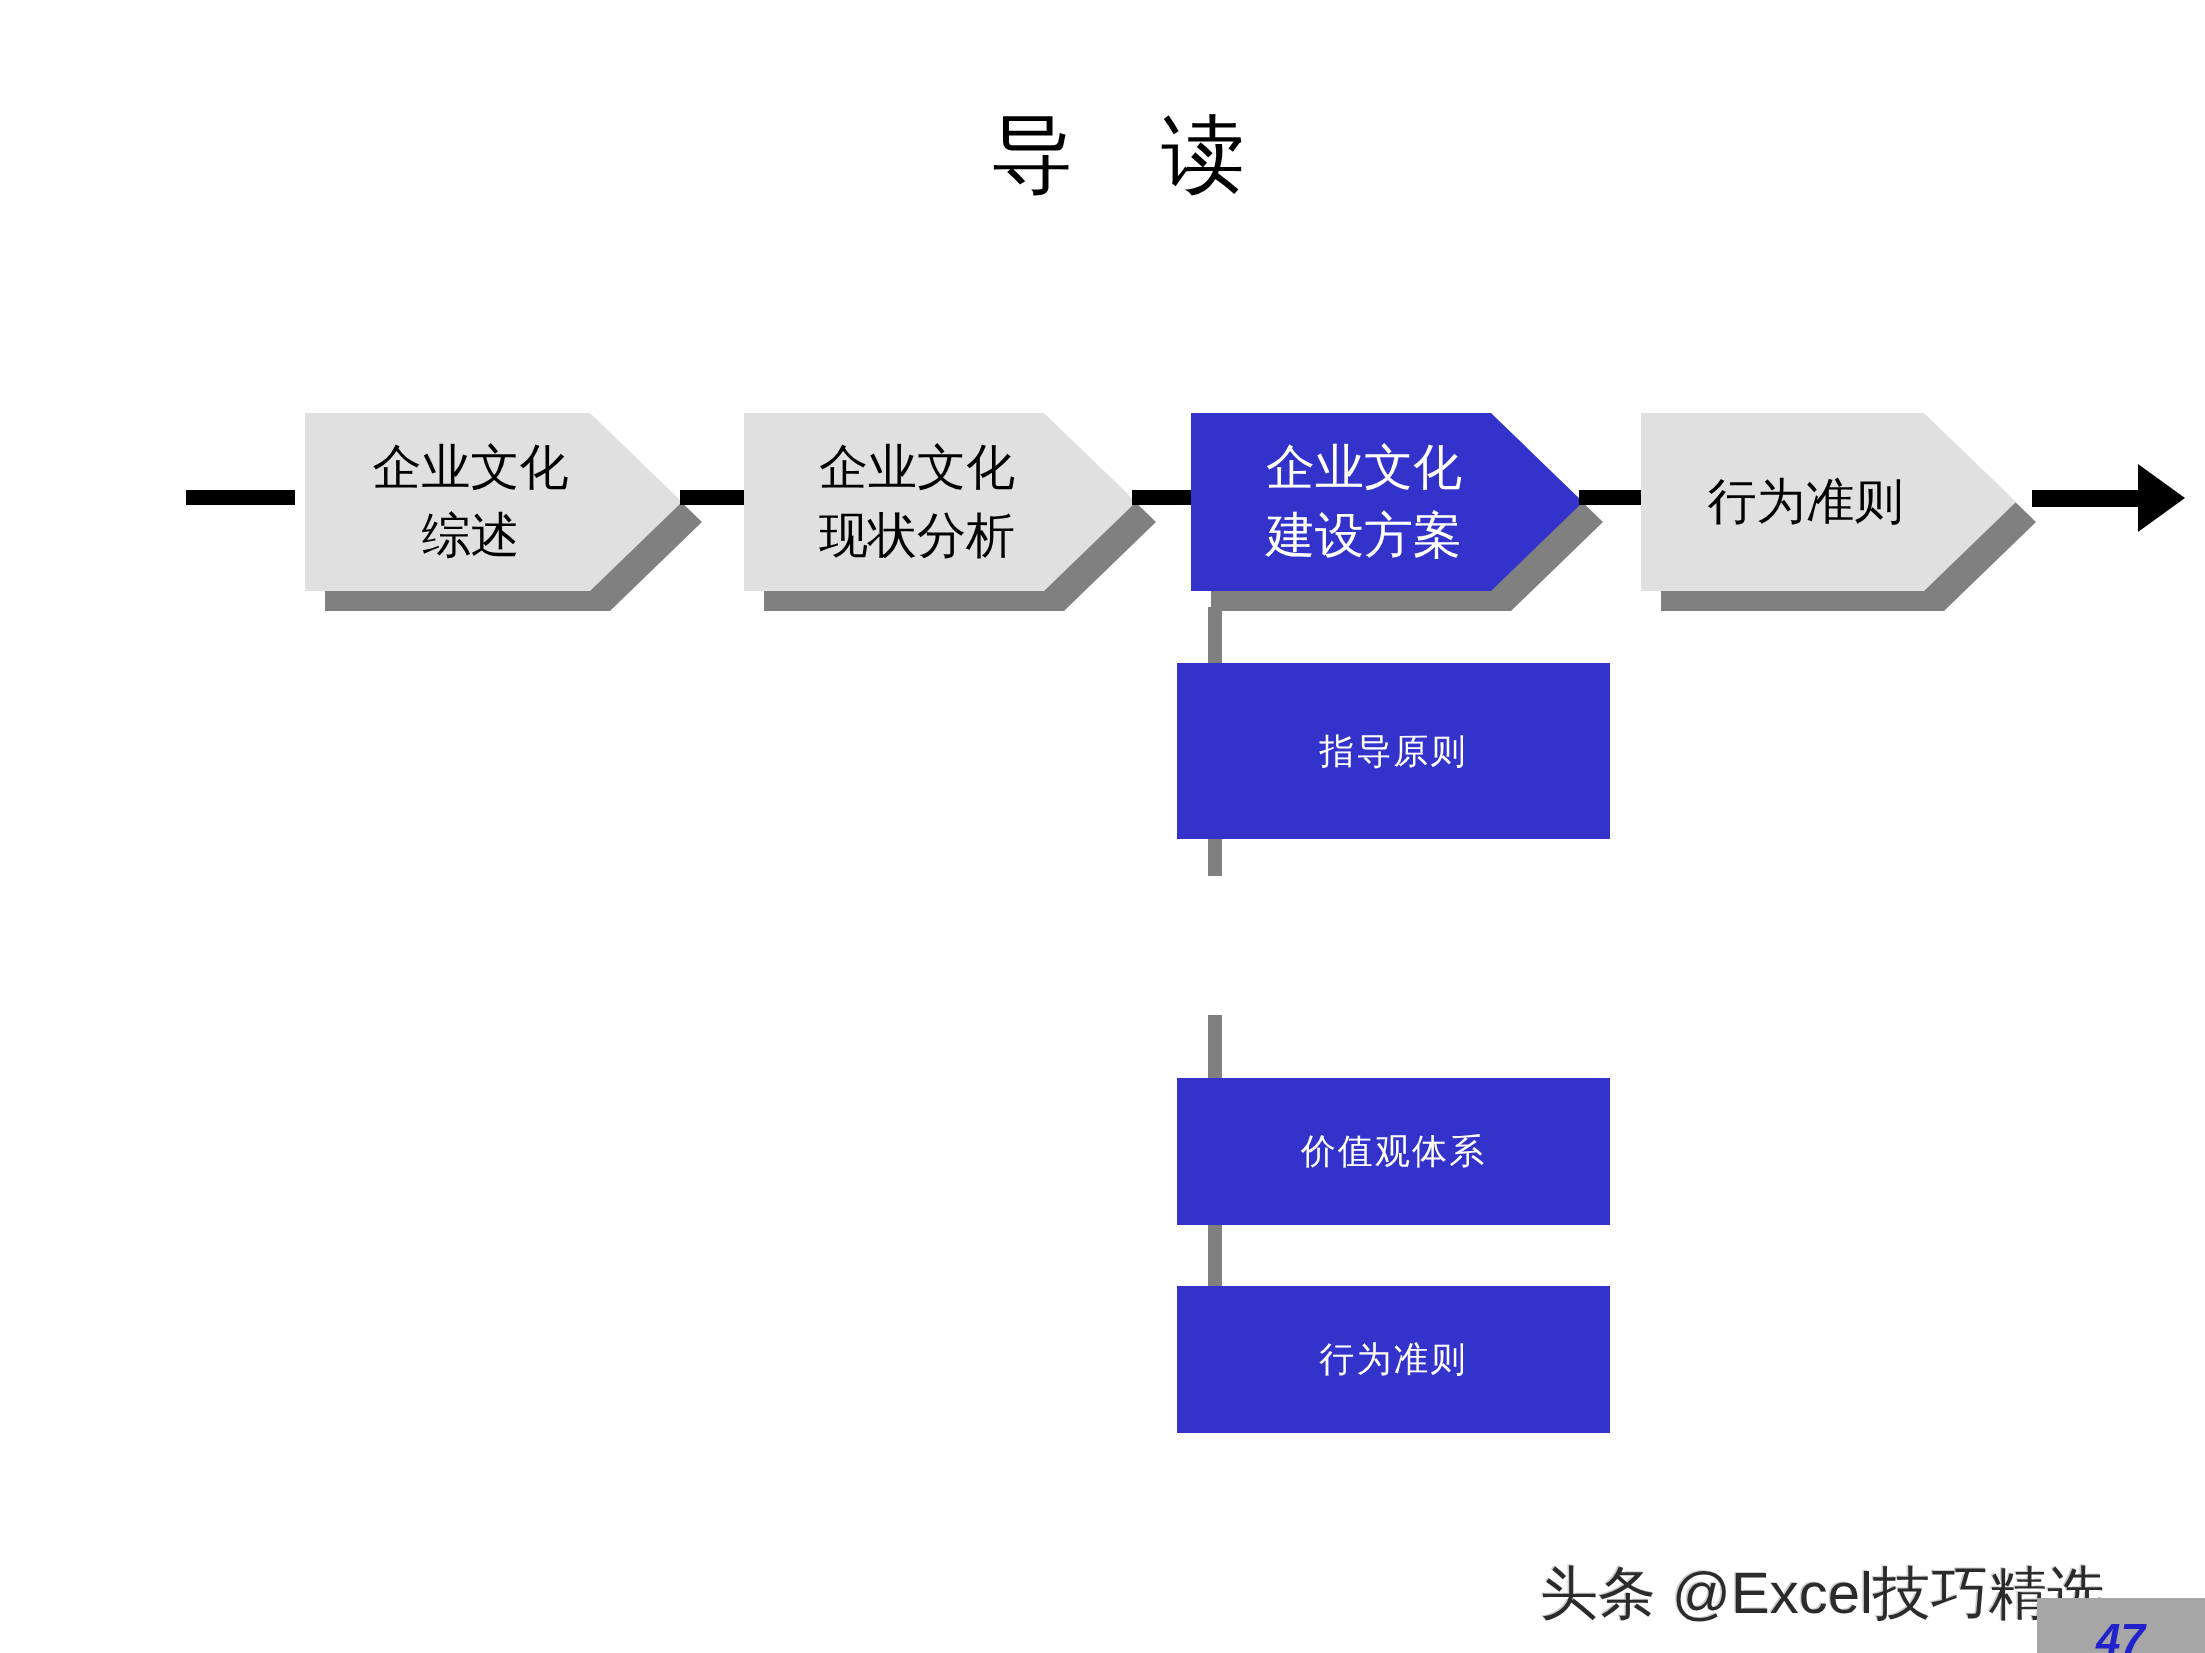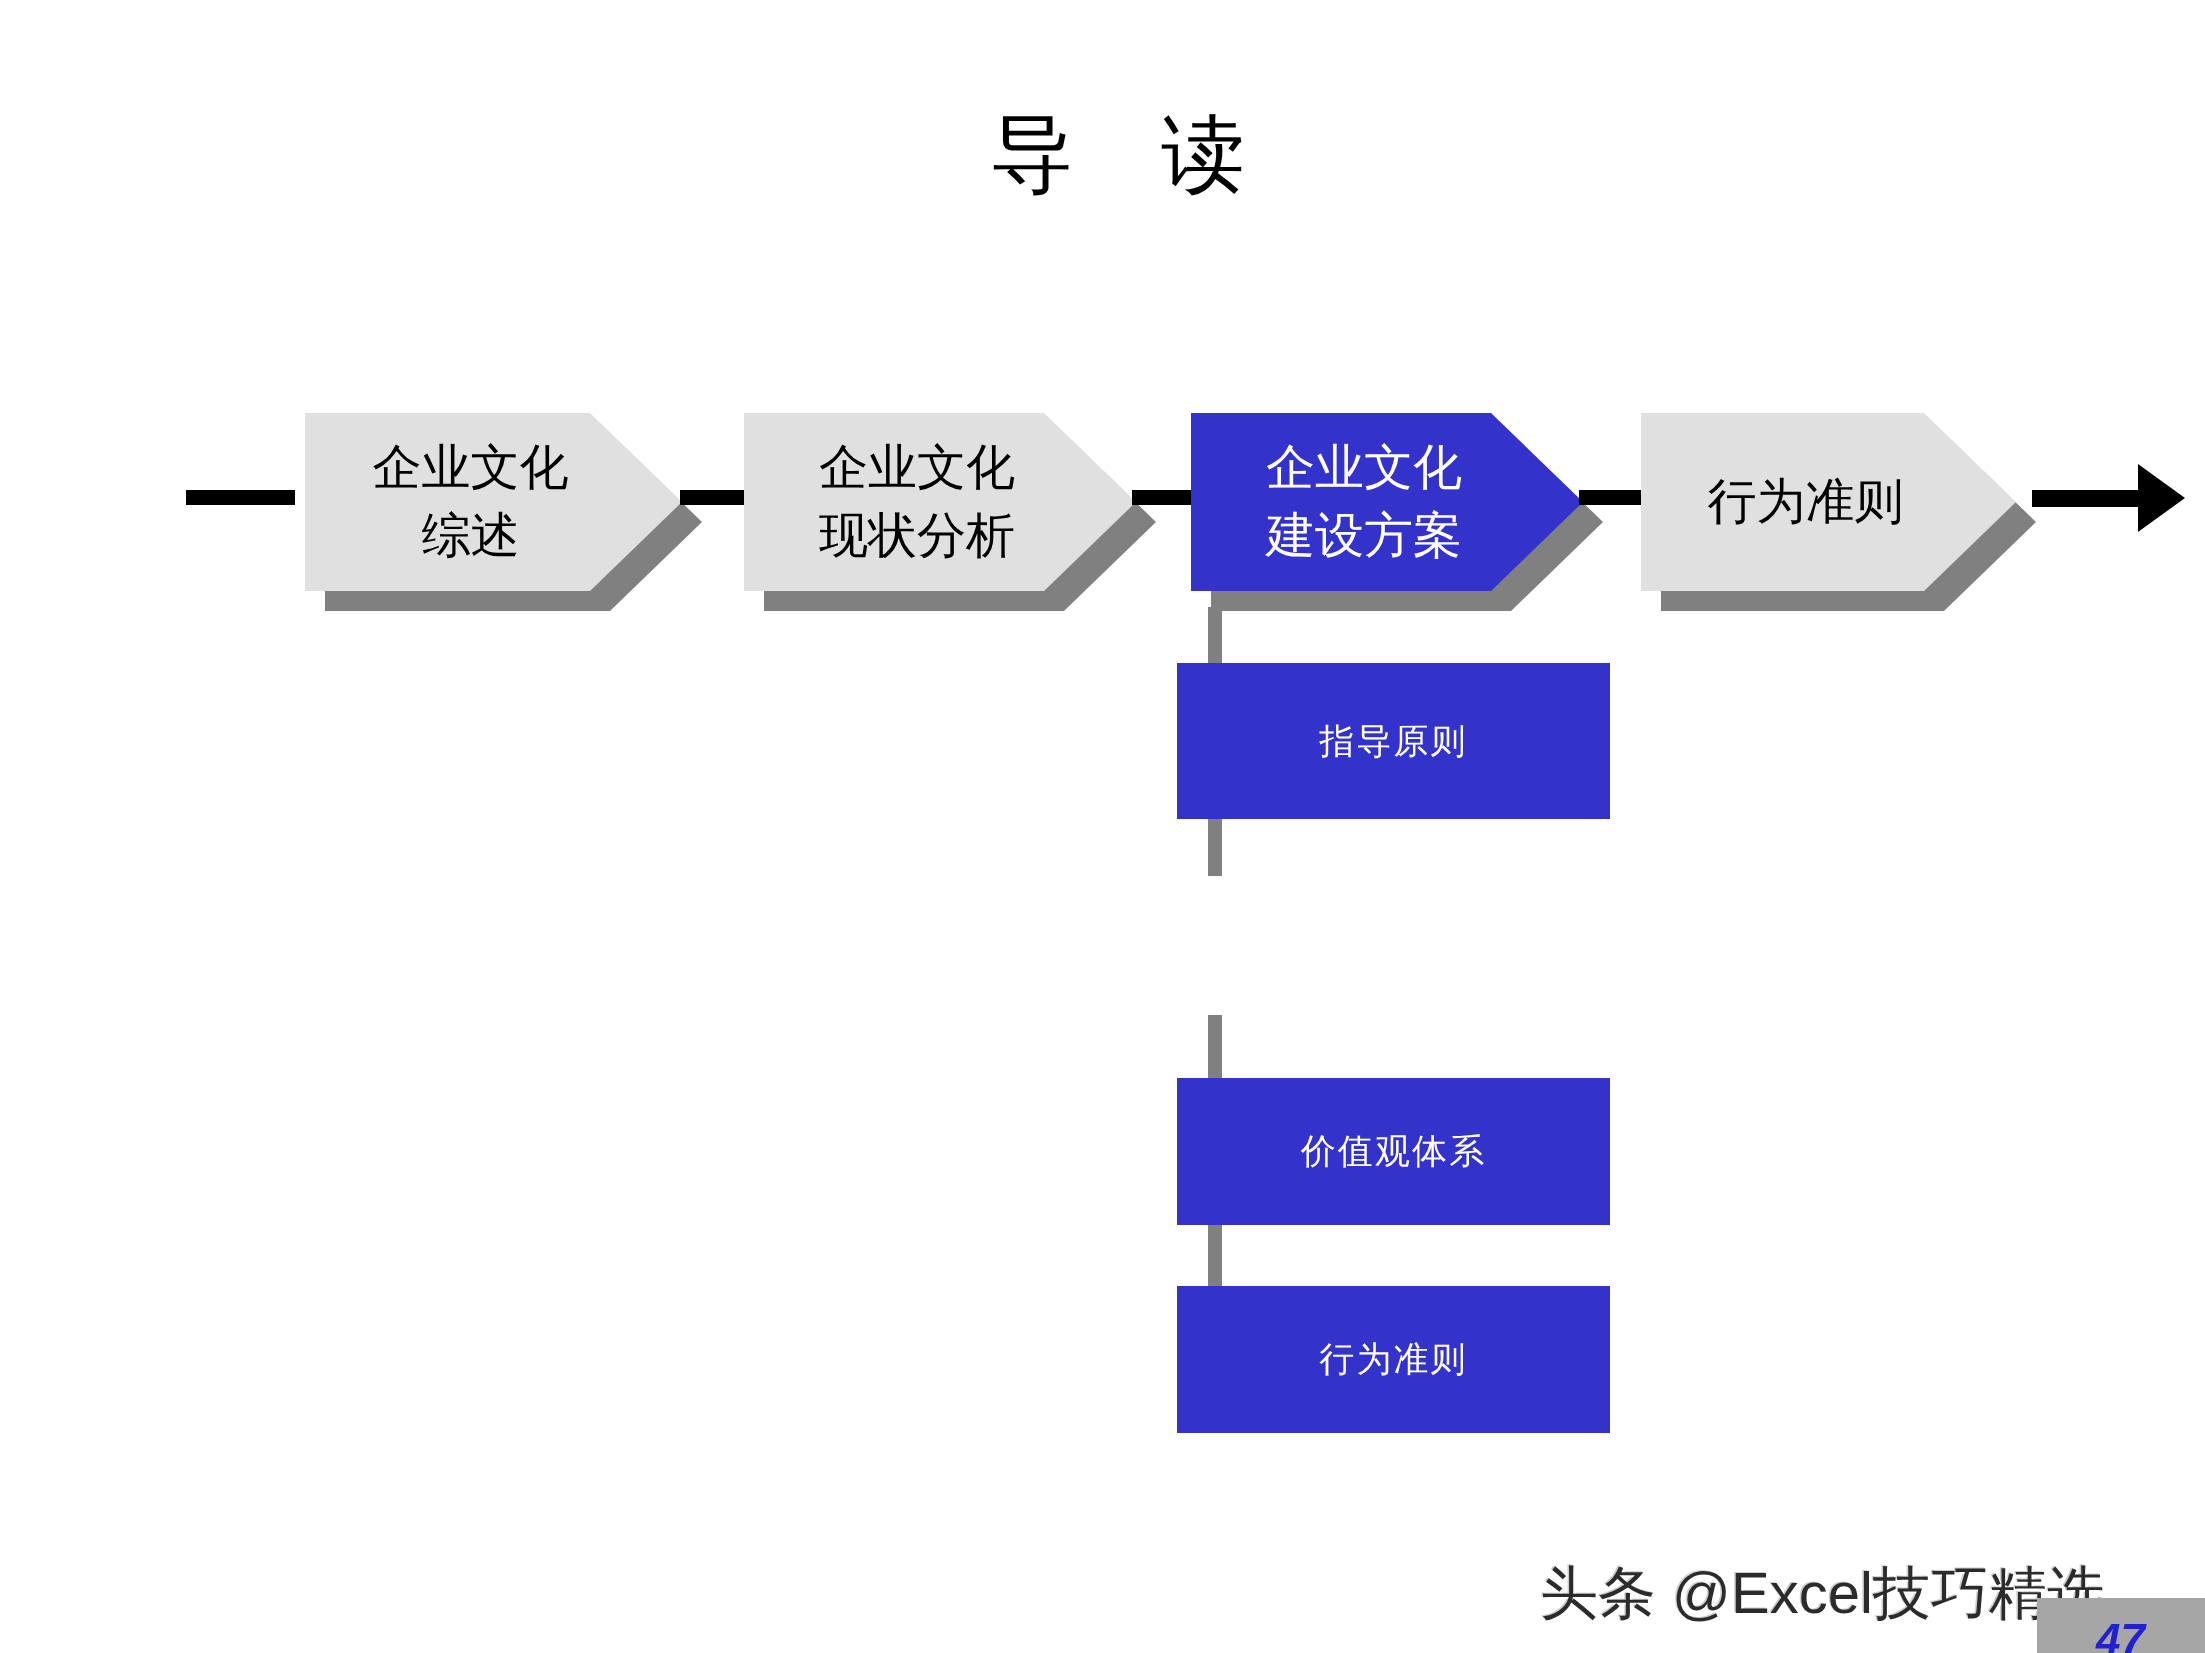--- a/index.html
+++ b/index.html
@@ -205,21 +205,21 @@
     </div>
 
     <div id="end-arrow-shaft"></div>
     <div id="end-arrow-head"></div>
 
     <div class="v-connector" style="top:587px; height:61px;"></div>
     <div class="v-connector" style="top:787px; height:69px;"></div>
     <div class="v-connector" style="top:995px; height:69px;"></div>
     <div class="v-connector" style="top:1201px; height:72px;"></div>
 
-    <div class="sub-box" style="top:643px; height:156px;">
+    <div class="sub-box" style="top:643px; height:176px;">
       <span class="sub-box-label">指导原则</span>
     </div>
     <div class="sub-box" style="top:1266px; height:147px;">
       <span class="sub-box-label">行为准则</span>
     </div>
     <div class="sub-box" style="top:1058px; height:147px;">
       <span class="sub-box-label">价值观体系</span>
     </div>
 
   </div>

